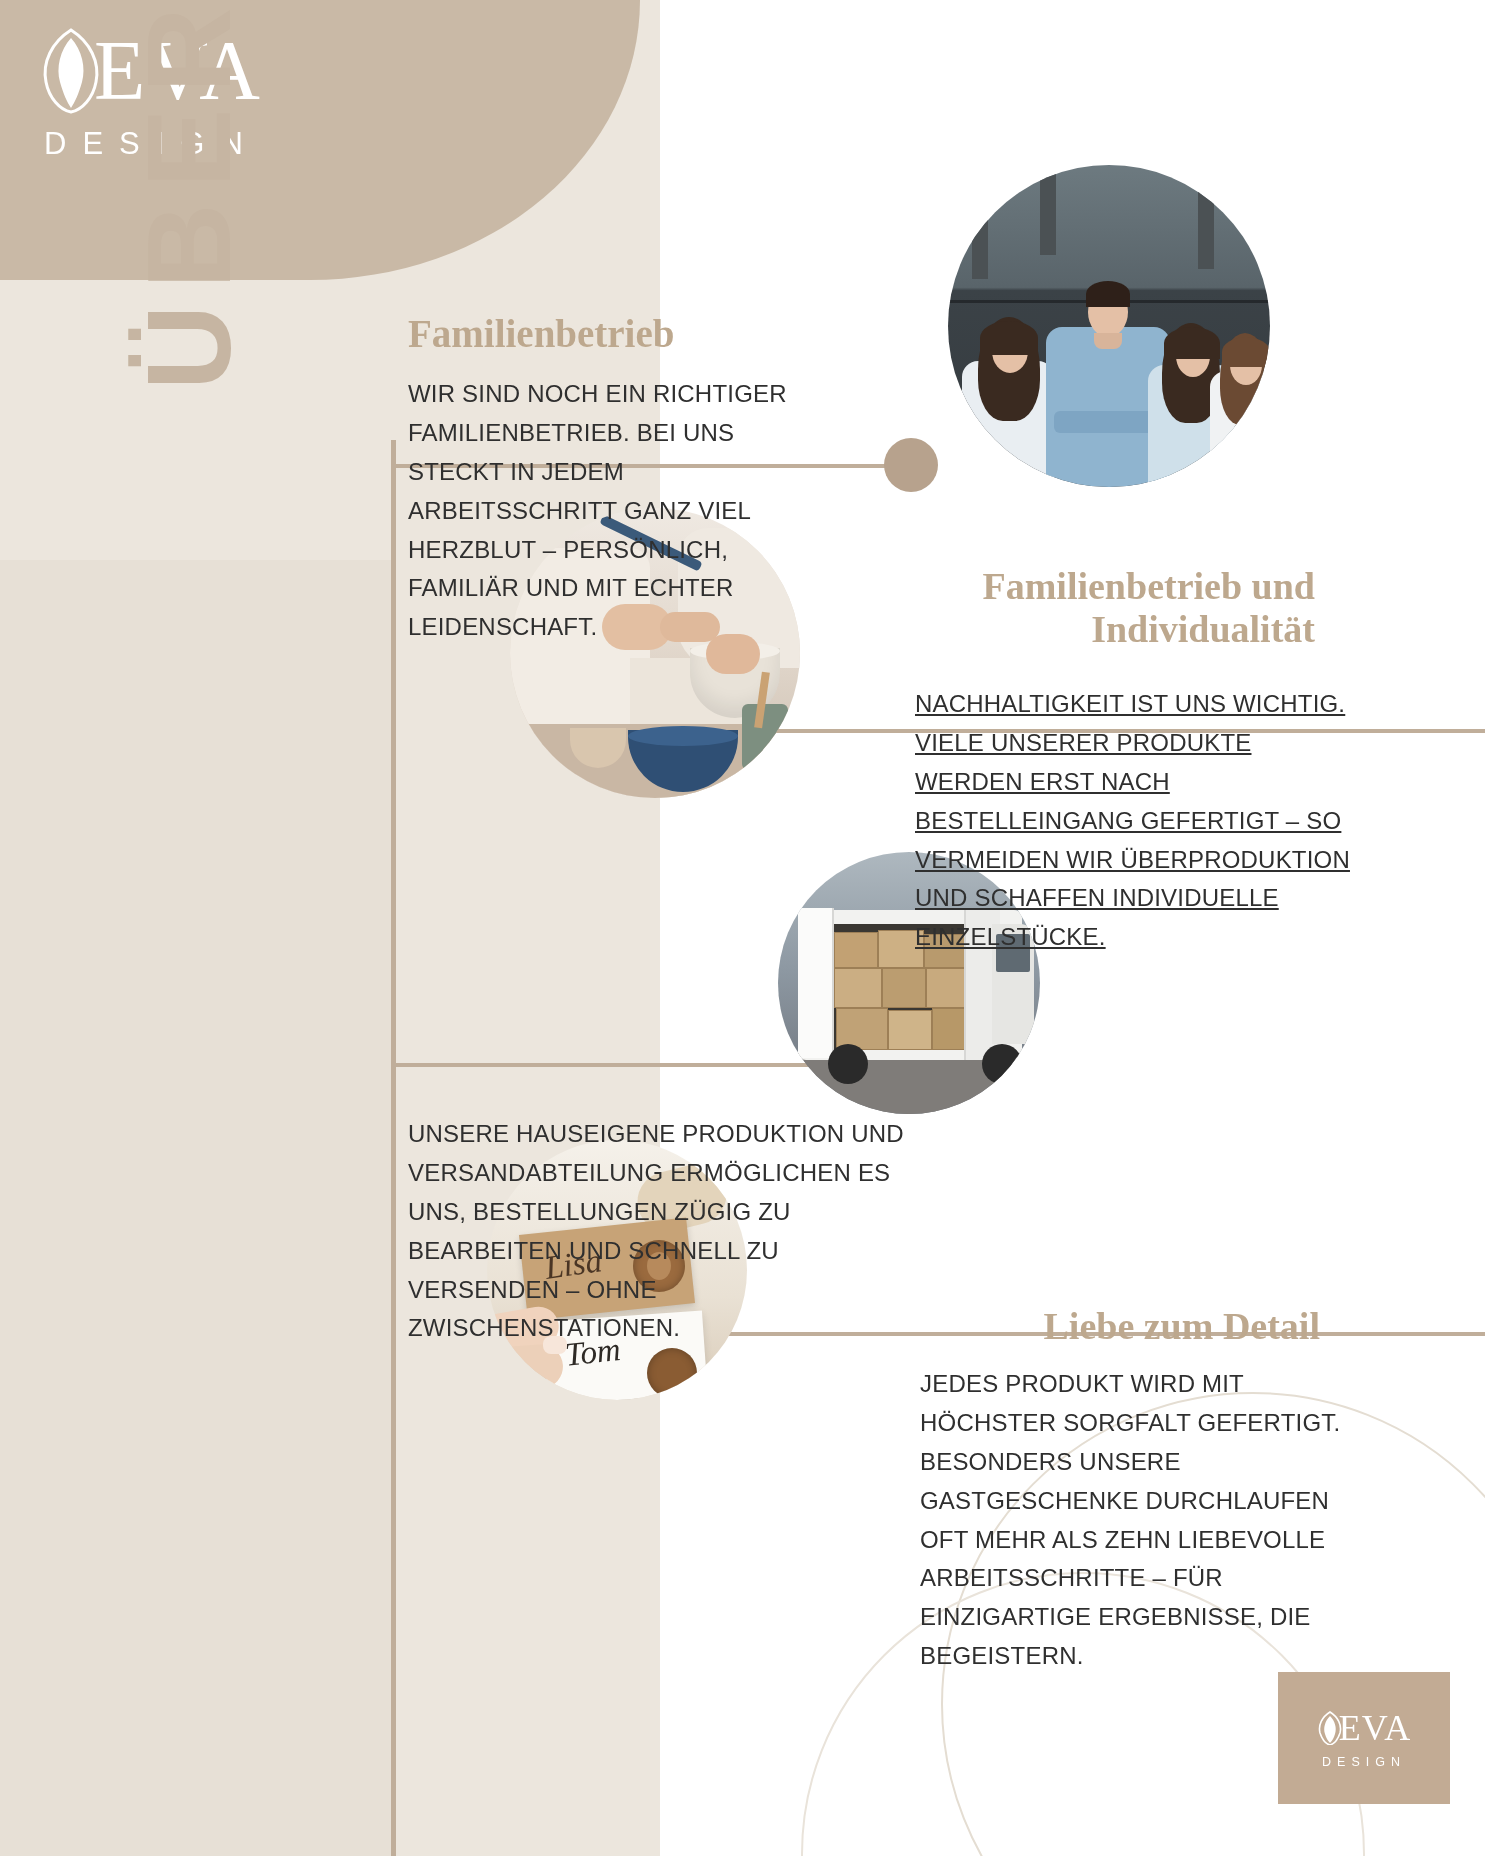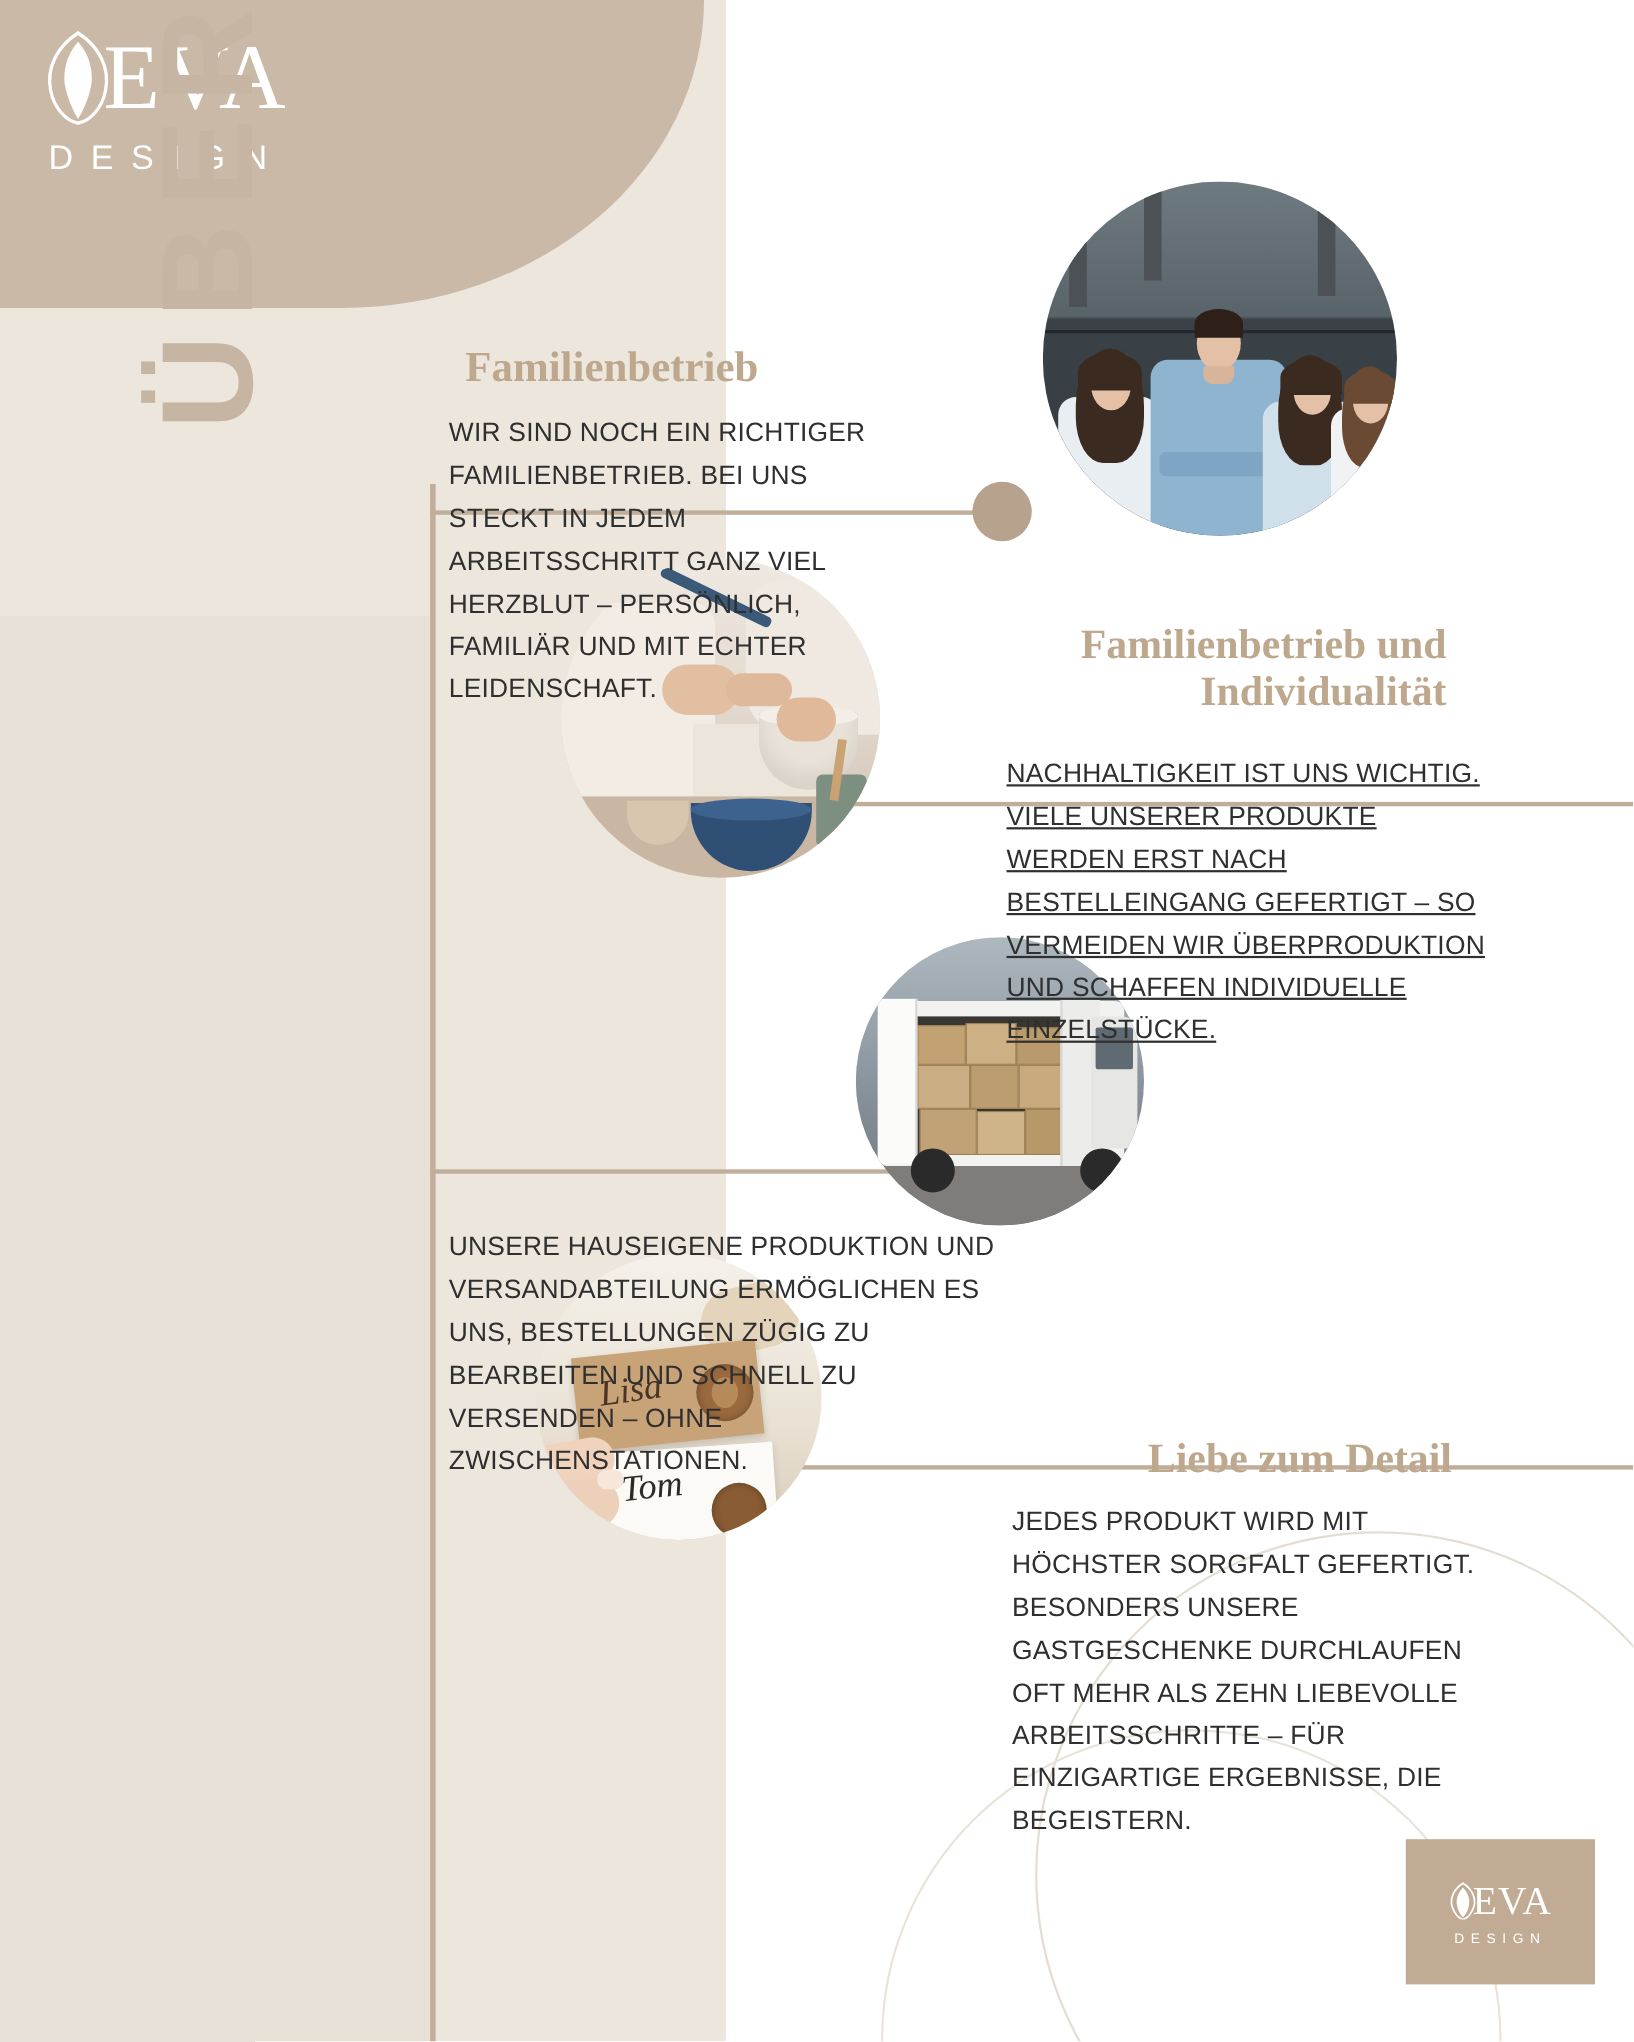--- a/index.html
+++ b/index.html
@@ -180,21 +180,21 @@
   .body-text {
     position: absolute;
     font-family: "Liberation Sans", sans-serif;
     font-size: 24px;
     letter-spacing: 0.2px;
     line-height: 1.62;
     color: #2f2f2f;
     text-transform: uppercase;
   }
 
-  .h1p { left: 423px; top: 312px; font-size: 39px; }
+  .h1p { left: 408px; top: 312px; font-size: 39px; }
   .t1p { left: 408px; top: 375px; width: 400px; }
 
   .h2p { left: 915px; top: 565px; font-size: 38px; text-align: right; width: 400px;}
   .t2p { left: 915px; top: 685px; width: 440px; text-decoration: underline; }
 
   .h3p { left: 408px; top: 955px; font-size: 38px; width: 540px;}
   .t3p { left: 408px; top: 1075px; width: 500px; margin-top: 40px; }
 
   .h4p { left: 920px; top: 1305px; font-size: 38px; width: 400px; text-align: right;}
   .t4p { left: 920px; top: 1365px; width: 440px; }

